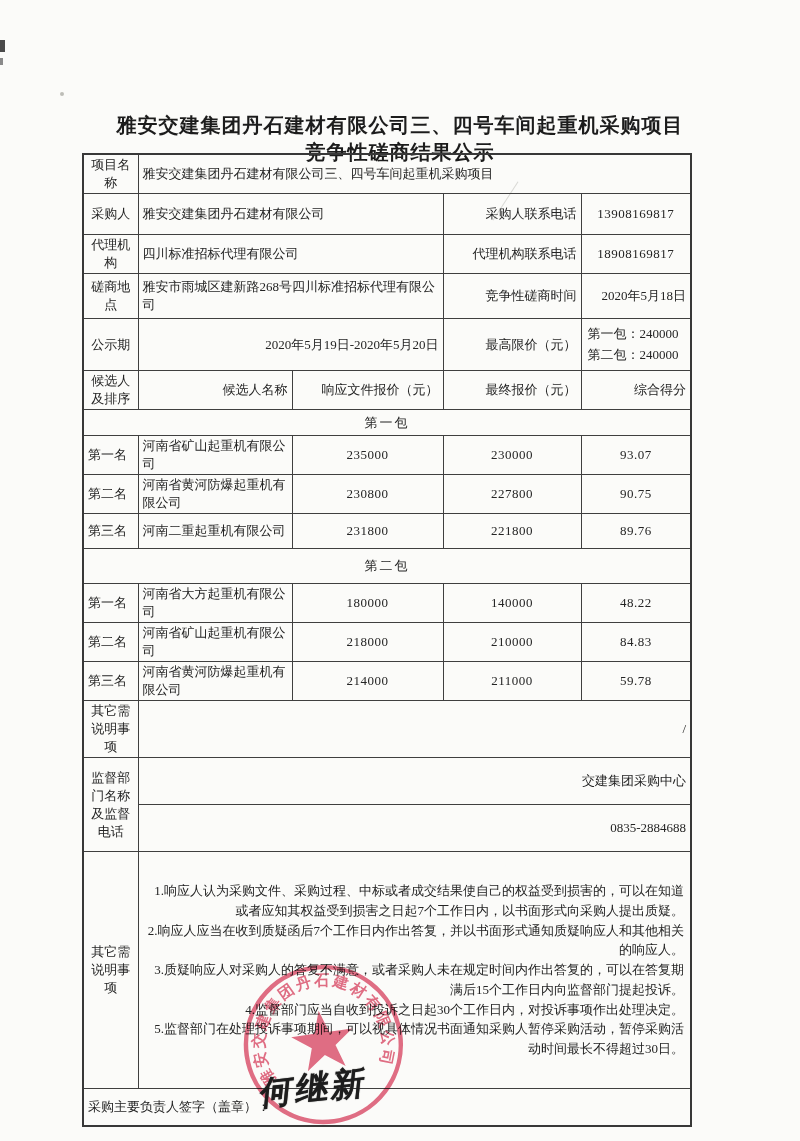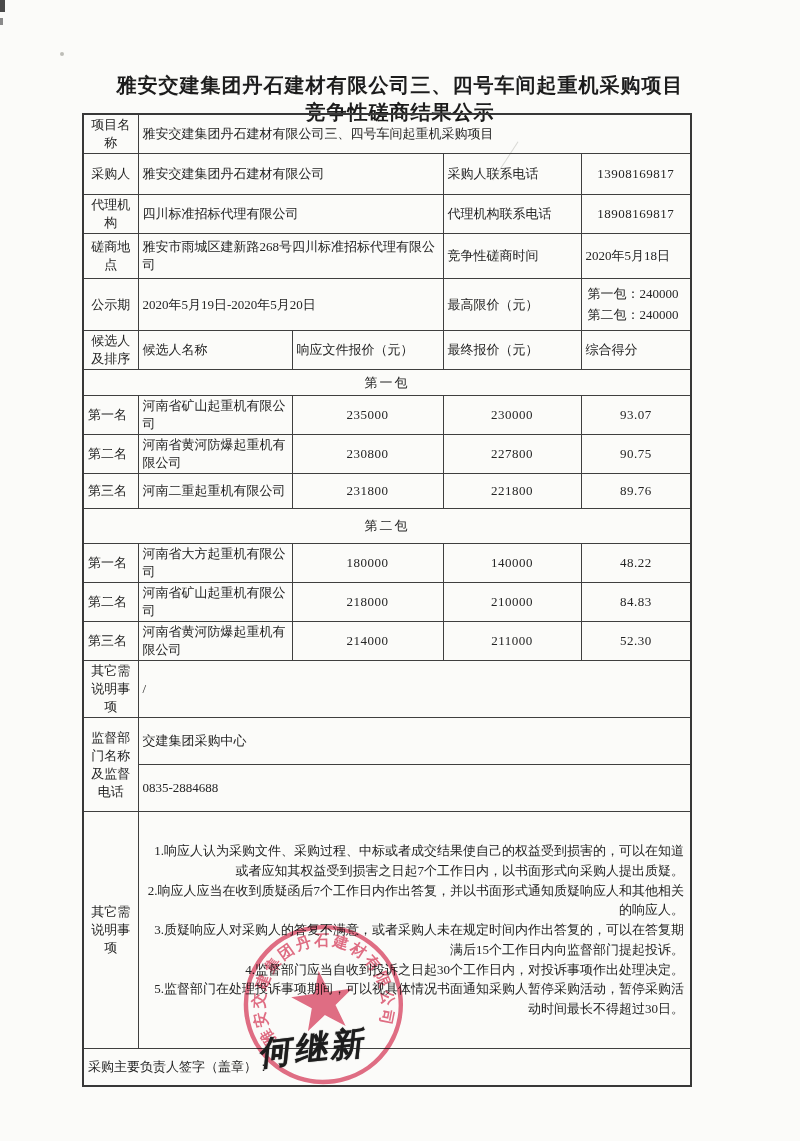--- a/index.html
+++ b/index.html
@@ -3,21 +3,21 @@
 <meta charset="utf-8">
 <style>
   html,body{margin:0;padding:0;}
   body{
     width:800px;height:1141px;position:relative;
     background:#fbfbf9;
     font-family:"Liberation Serif","DejaVu Serif",serif;
     color:#222;
     overflow:hidden;
   }
-  .page{position:absolute;inset:0;}
+  .page{position:absolute;inset:0;margin-top:40px;}
   
   .doc-title{
     position:absolute;top:72px;left:0;width:100%;
     text-align:center;font-weight:bold;font-size:20px;
     line-height:1.35;letter-spacing:1px;color:#1c1c1c;
   }
   
   table.main{
     position:absolute;left:82px;top:113px;width:608px;
     border-collapse:collapse;table-layout:fixed;
@@ -25,21 +25,21 @@
     font-size:13px;color:#242424;
   }
   table.main td{
     border:1px solid #3f3f3f;
     padding:1px 4px;
     vertical-align:middle;
     overflow:hidden;
   }
   td.lab{text-align:center;padding:1px 2px;}
   td.val-left{text-align:left;}
-  td.ctr{text-align:left;}
+  td.ctr{text-align:right;}
   td.num{text-align:center;letter-spacing:.5px;}
   td.band{text-align:center;letter-spacing:2px;}
   .limit-lines div{line-height:1.55;text-align:left;padding-left:2px;font-family:Liberation Serif, serif;}
   .objection-text{line-height:1.52;padding:4px 2px;text-align:right;}
   .sig-row-cell{text-align:left;padding-left:5px;font-family:Liberation Serif, serif;}
   
   .seal{
     position:absolute;left:234px;top:916px;width:180px;height:186px;
     transform:rotate(-8deg);
     opacity:.82;
@@ -174,21 +174,21 @@
       <td class="val-left">河南省矿山起重机有限公司</td>
       <td class="num">218000</td>
       <td class="num">210000</td>
       <td class="num">84.83</td>
     </tr>
     <tr style="height:37px">
       <td class="val-left">第三名</td>
       <td class="val-left">河南省黄河防爆起重机有限公司</td>
       <td class="num">214000</td>
       <td class="num">211000</td>
-      <td class="num">52.30</td>
+      <td class="num">59.78</td>
     </tr>
 
     <tr style="height:49px">
       <td class="lab">其它需说明事项</td>
       <td class="ctr" colspan="4">/</td>
     </tr>
 
     <tr style="height:47px">
       <td class="lab" rowspan="2">监督部门名称及监督电话</td>
       <td class="ctr" colspan="4">交建集团采购中心</td>

